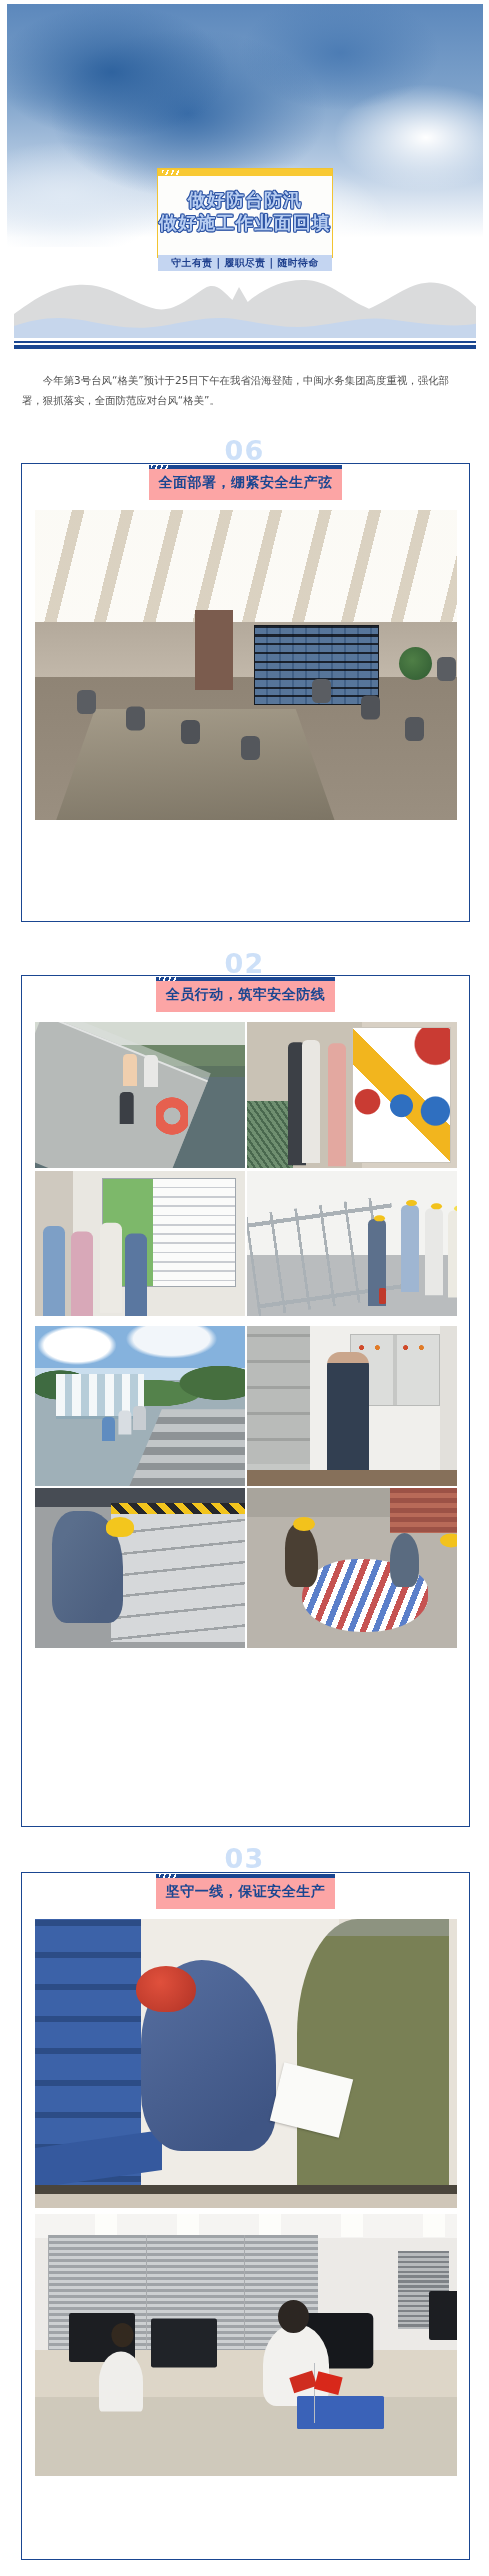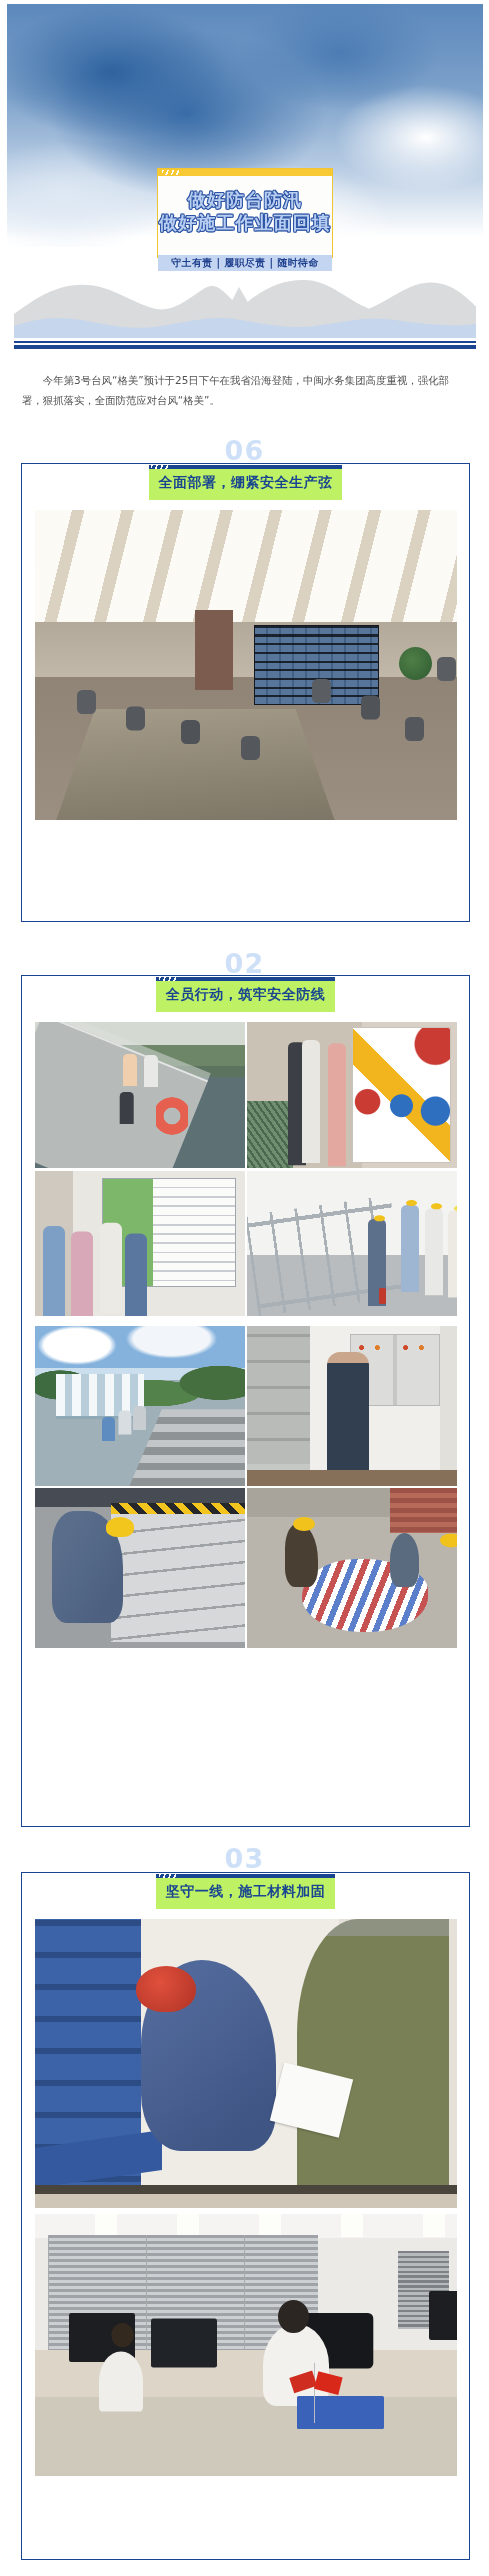--- a/index.html
+++ b/index.html
@@ -37,21 +37,21 @@
   .sec-num{position:absolute;left:0;width:489px;text-align:center;font-size:27px;line-height:22px;
       font-weight:700;letter-spacing:1.1px;color:#cde0f8;}
   #num1{top:440px;} #num2{top:953px;} #num3{top:1848px;text-align:center;}
 
   .box{position:absolute;left:21px;width:449px;box-sizing:border-box;border:1.1px solid #1a4691;
       background:#ffffff;overflow:hidden;}
   #box1{top:463px;height:459px;} #box2{top:975px;height:852px;} #box3{top:1872px;height:688px;}
   .sec-header{width:max-content;margin:1.1px auto 0;}
   .hbar{height:3.8px;background:#1a4691;position:relative;}
   .hbar .slashes{left:2.7px;top:-0.5px;}
-  .hyellow{background:#bef264;color:#1a4691;font-size:14px;font-weight:700;
+  .hyellow{background:#fca5a5;color:#1a4691;font-size:14px;font-weight:700;
       letter-spacing:0.5px;padding:5.5px 9.8px 7.6px;}
   .para{margin:8.7px 6.6px 0 12.6px;font-size:10.4px;line-height:20px;color:#515151;
       text-align:justify;text-indent:2em;}
   .row{display:flex;gap:2.2px;margin:10.4px 12px 0 13px;}
   .row .photo{flex:1;}
   .photo-full{margin:10.4px 12px 0 13px;}
   .tight{margin-top:2.2px;}
 
   
   .photo{position:relative;overflow:hidden;background:#cccccc;}
@@ -305,21 +305,21 @@
       </div>
     </div>
   </section>
 
   <div class="sec-num" id="num3">03</div>
   <section class="box" id="box3">
     <div class="sec-header">
       <div class="hbar">
         <span class="slashes"></span>
       </div>
-      <div class="hyellow">坚守一线，施工材料加固</div>
+      <div class="hyellow">坚守一线，保证安全生产</div>
     </div>
 
     <div class="photo photo-full ph-check">
       <div class="shelf"></div>
       <div class="bench"></div>
       <div class="worker"></div>
       <div class="redhelmet"></div>
       <div class="supervisor"></div>
       <div class="paper"></div>
       <div class="floor"></div>

